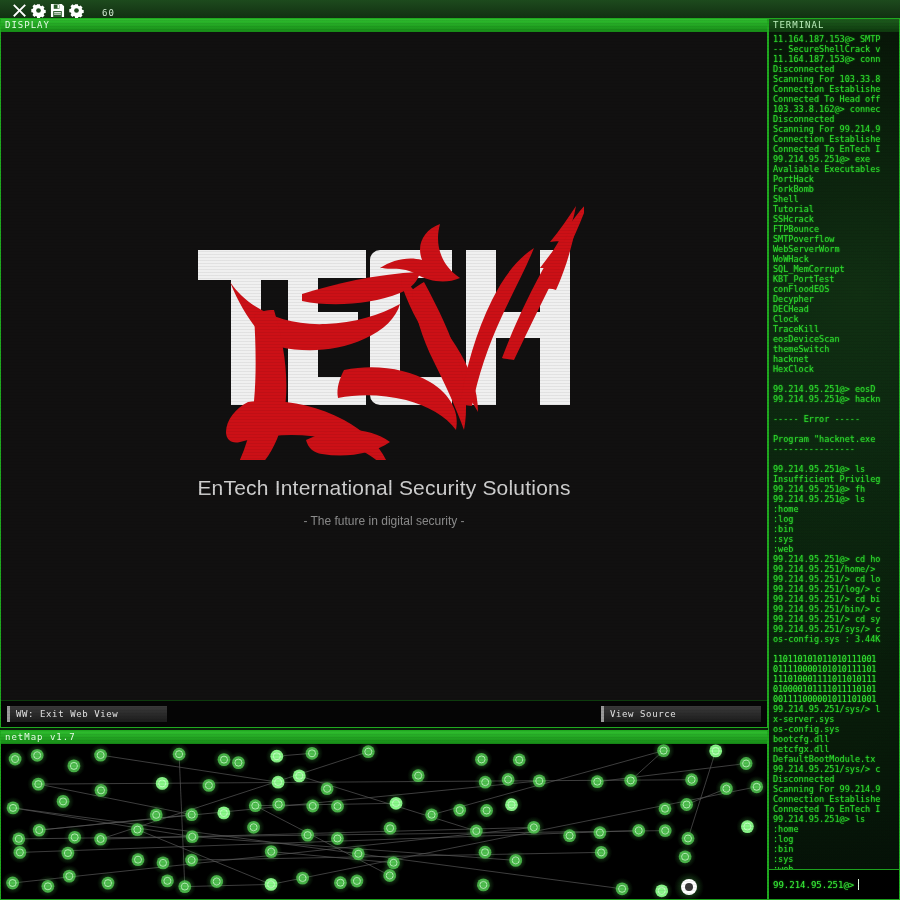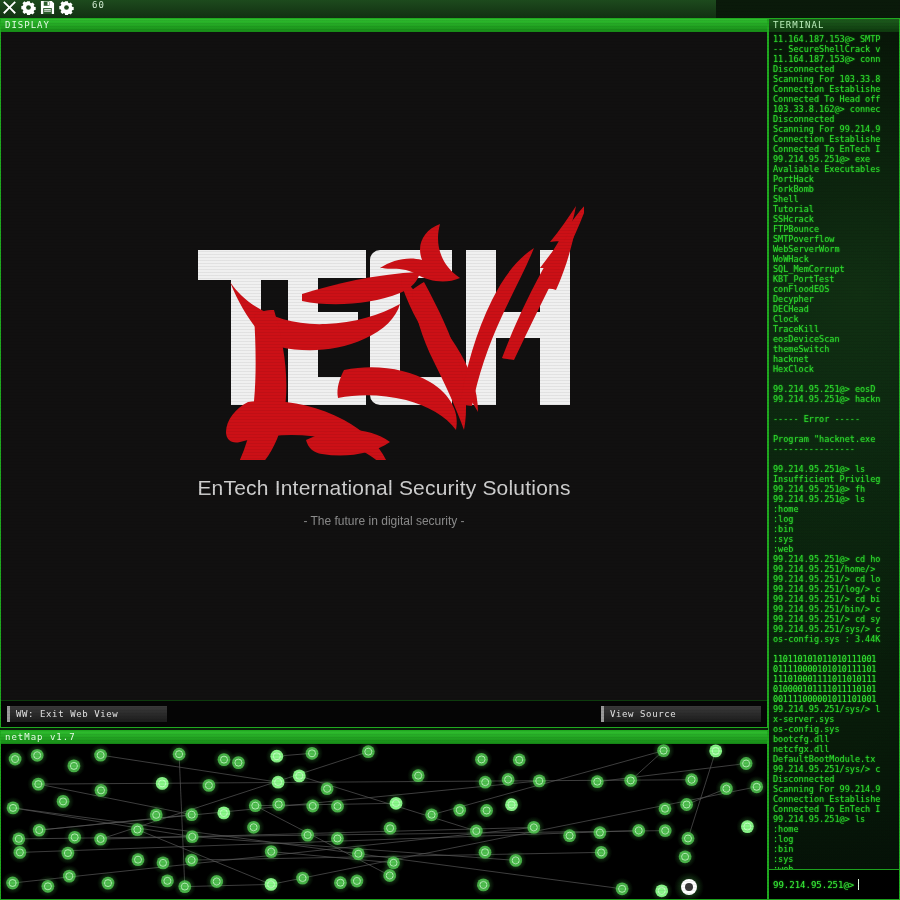--- a/index.html
+++ b/index.html
@@ -5,23 +5,23 @@
   * { box-sizing: border-box; margin:0; padding:0; }
   html,body{
     width:900px; height:900px; overflow:hidden;
     background:#000;
     font-family:"DejaVu Sans Mono", monospace;
   }
   #root{ position:relative; width:900px; height:900px; background:#0a1a0a; }
 
   
   .toolbar{
-    position:absolute; left:0; top:0; width:716px; height:18px;
+    position:absolute; left:0; top:0; width:900px; height:18px;
     background:linear-gradient(to bottom,#1d4a1d,#123012);
-    display:flex; align-items:flex-start; gap:4px; padding-left:2px;
+    display:flex; align-items:flex-end; gap:4px; padding-left:12px;
     z-index:40;
   }
   .tb-icon{ width:15px; height:15px; display:block; }
   .fps{
     margin-left:14px; color:#cfe8cf; font-size:9px;
     font-family:"DejaVu Sans Mono", monospace; letter-spacing:1px;
   }
 
   
   .panel{ position:absolute; border:1px solid #1faa1f; background:#000; }

